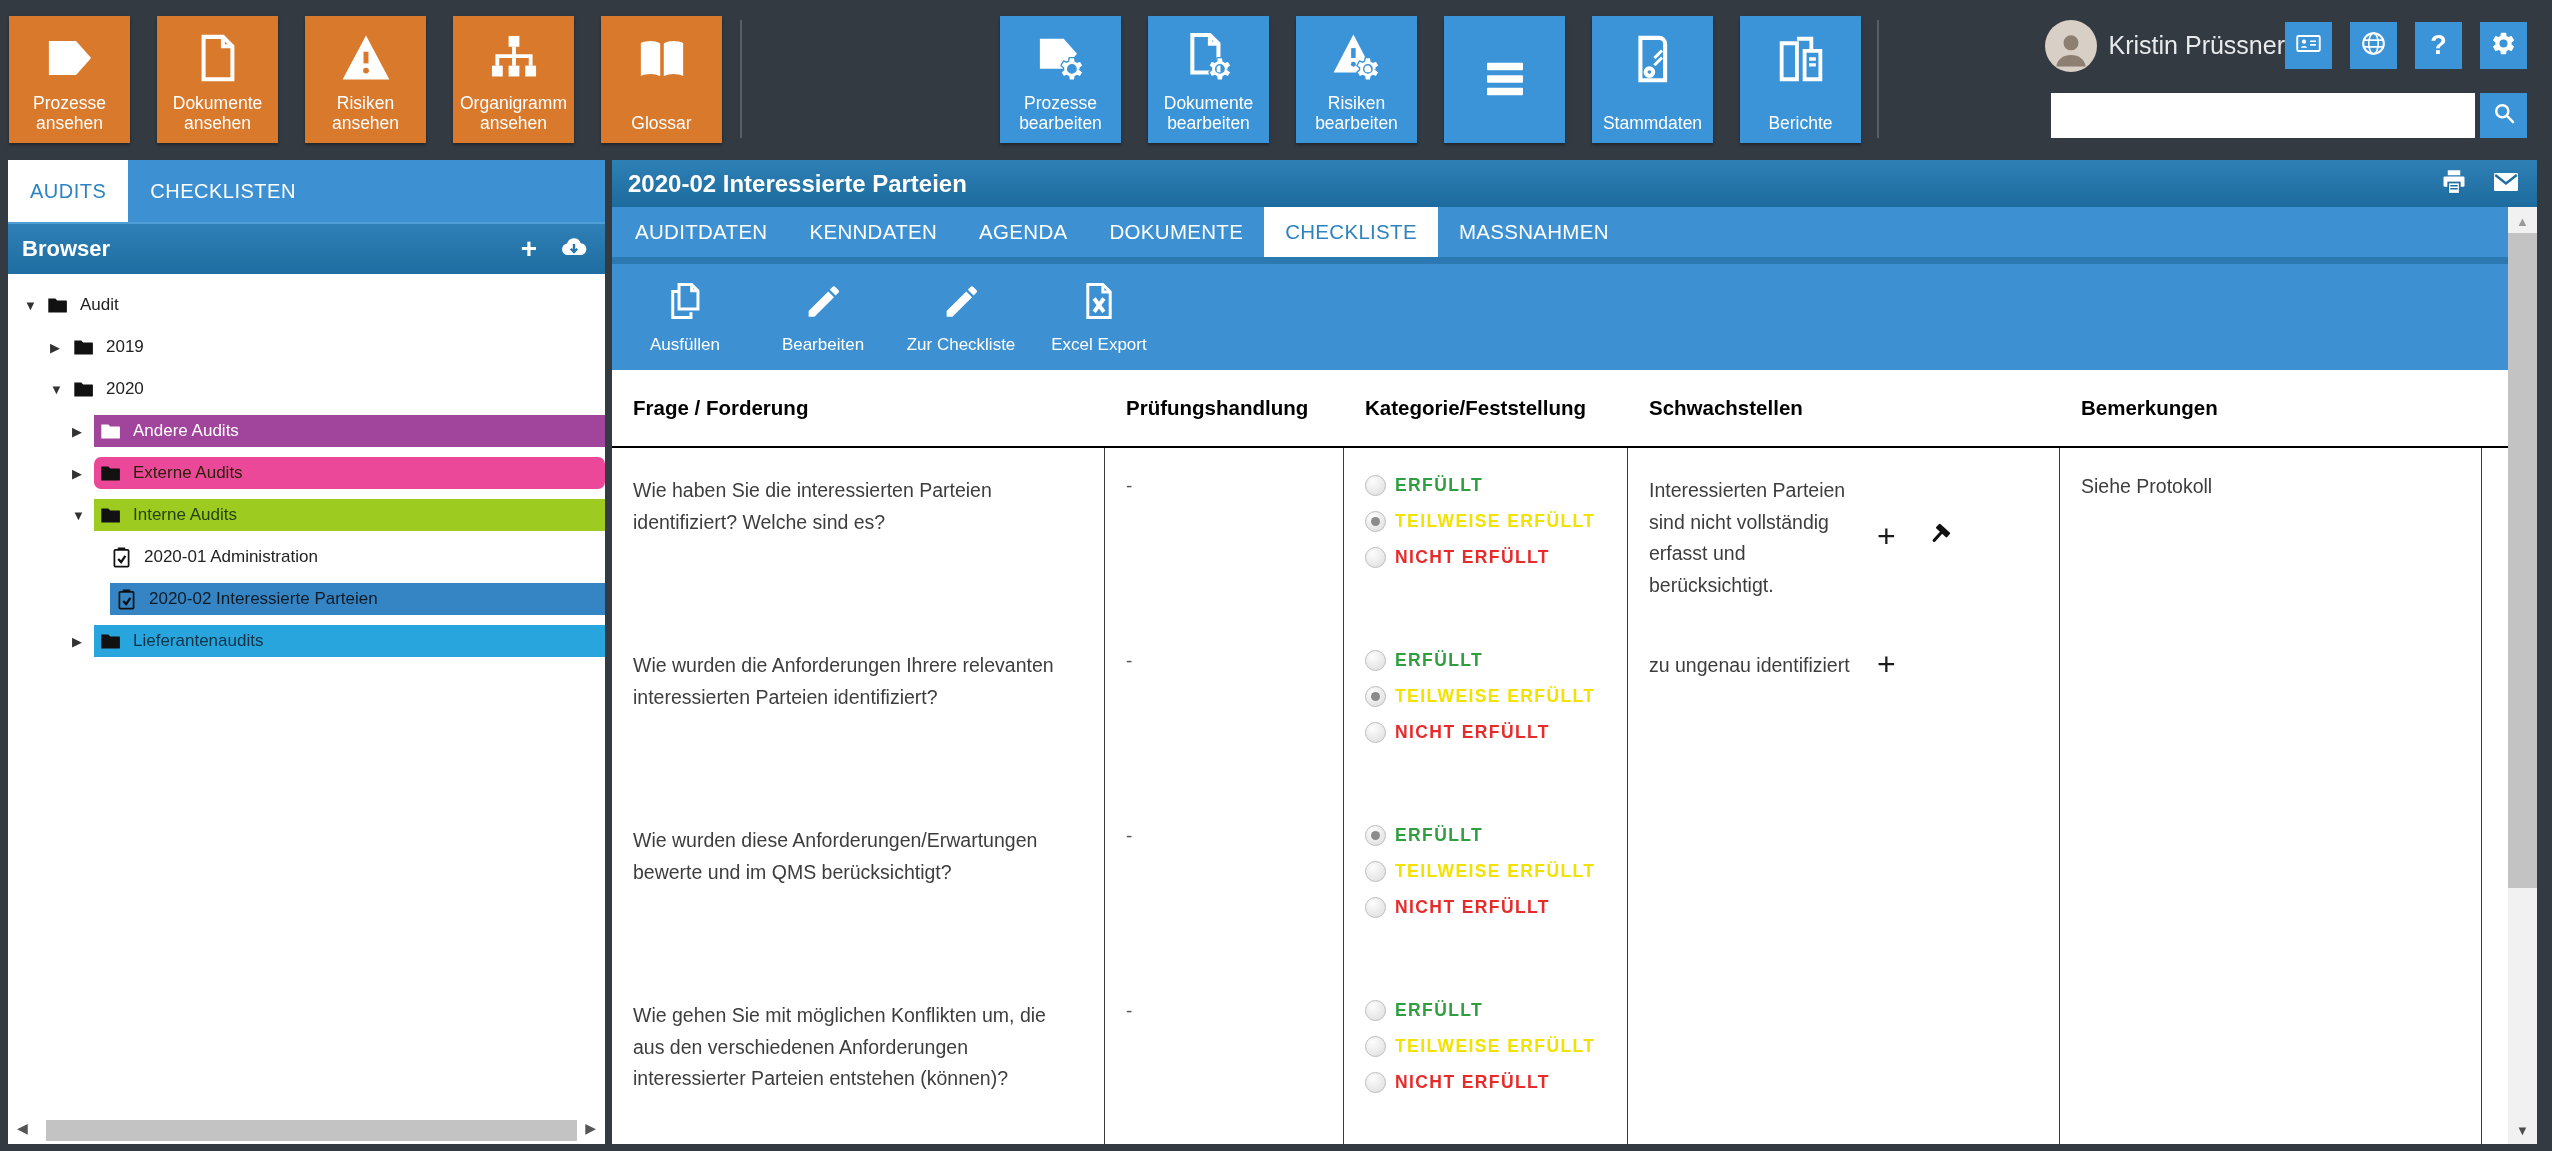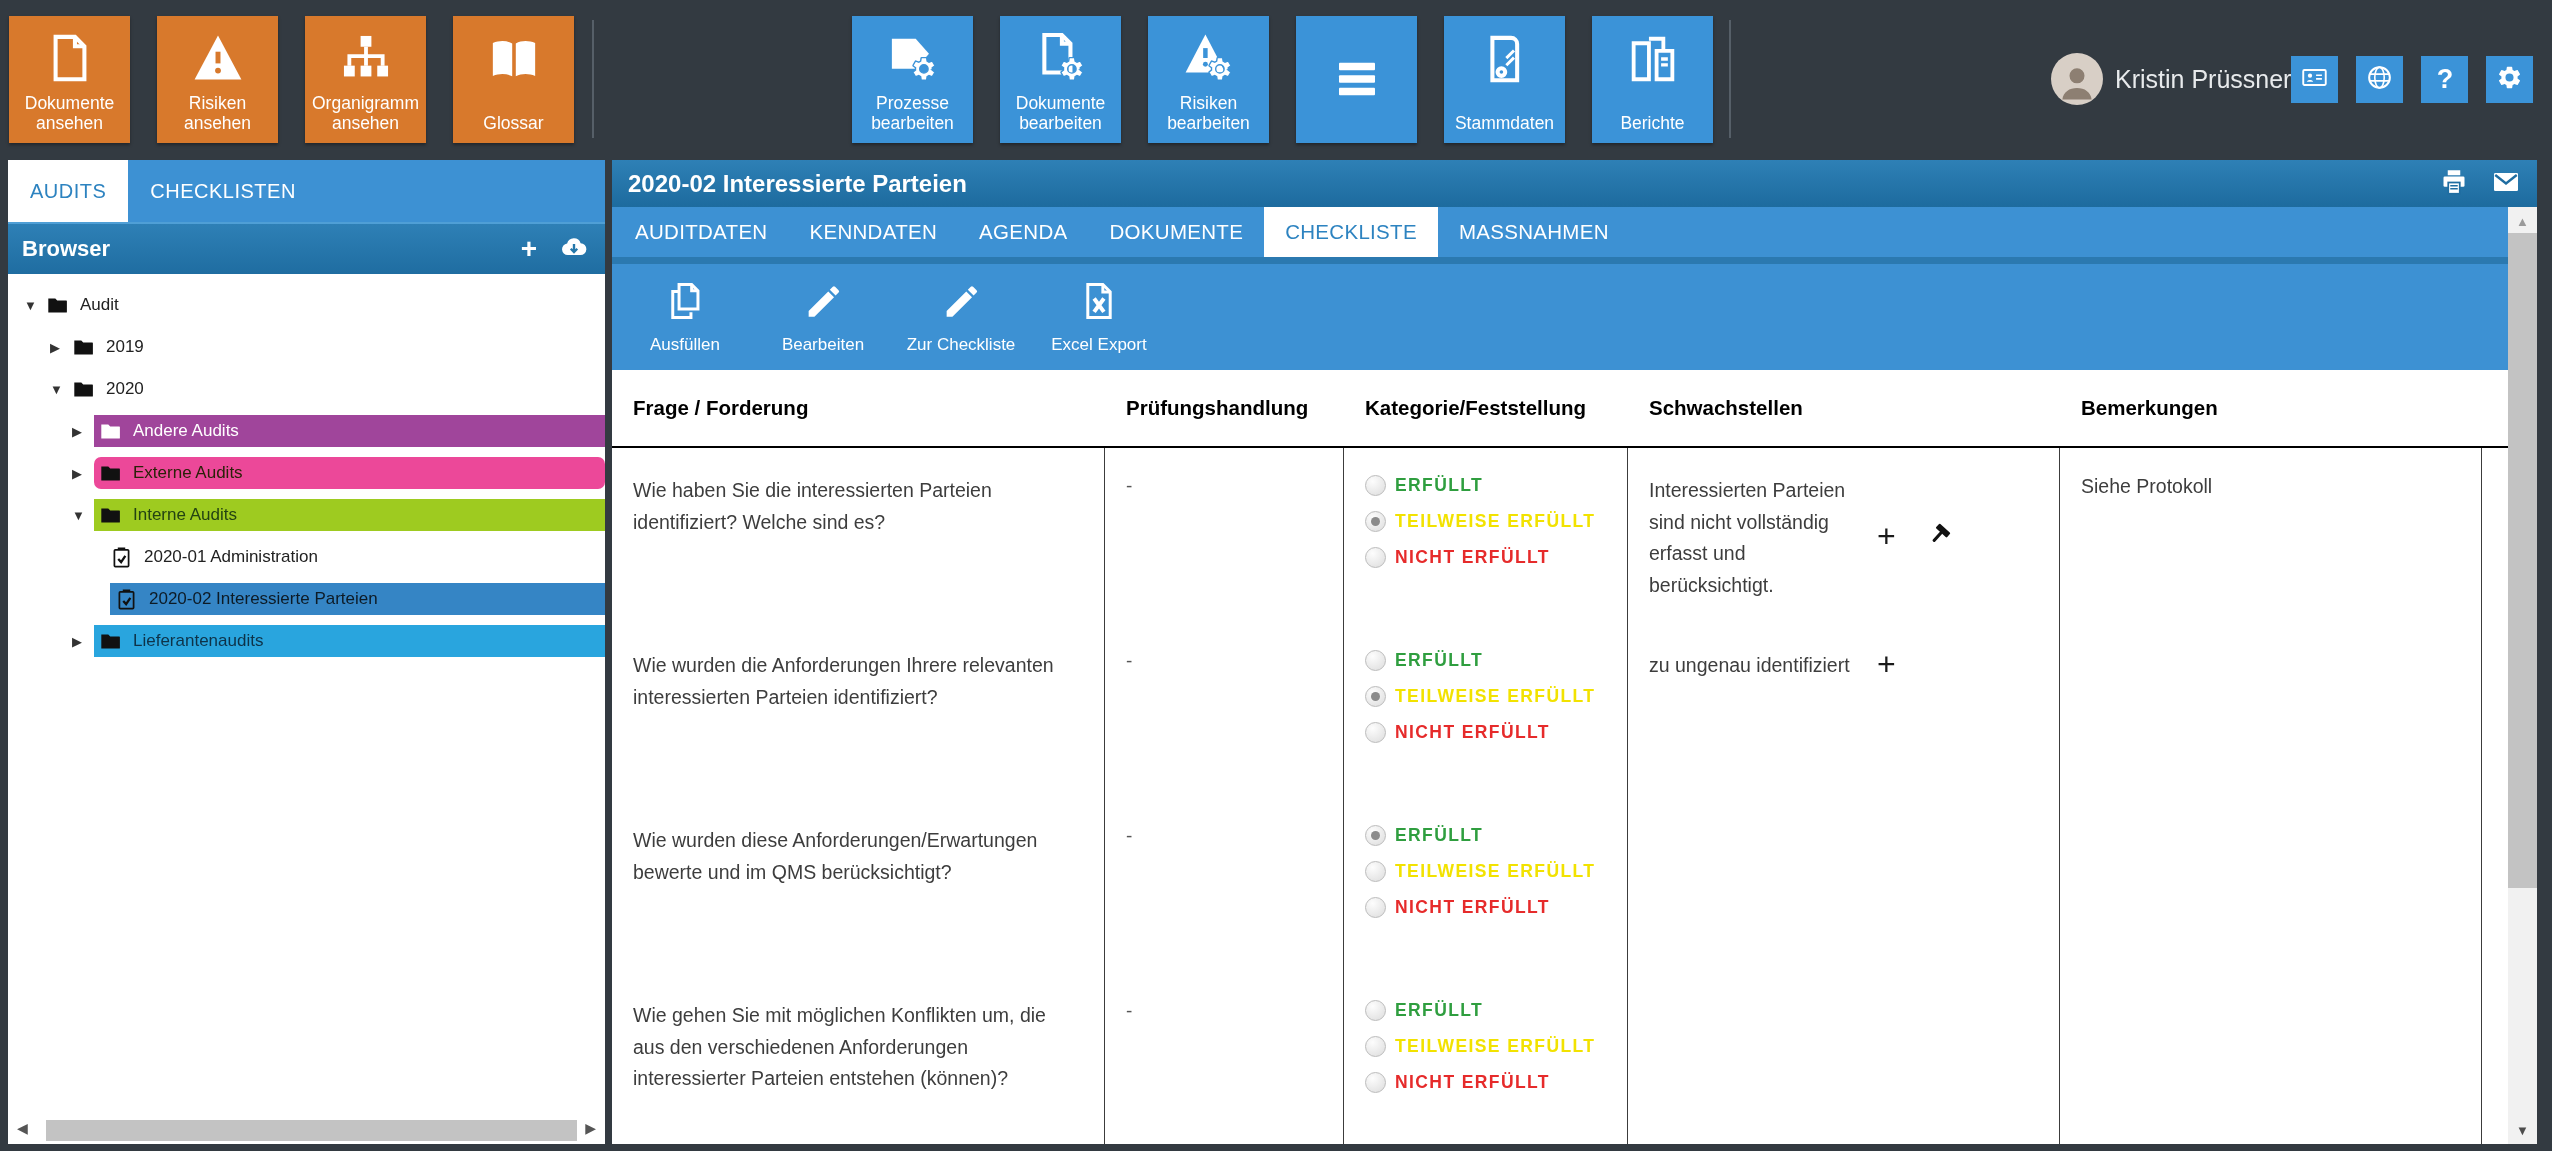--- a/index.html
+++ b/index.html
@@ -20,21 +20,21 @@
   }
   .nav-btn.orange{background:#d8792c;}
   .nav-btn.blue{background:#3b93d8;}
   .nav-icon{flex:1;display:flex;align-items:center;justify-content:center;padding-top:8px;}
   .nav-icon svg{width:54px;height:54px;color:#fff;}
   .nav-label{font-size:17.5px;line-height:1.15;text-align:center;padding:0 4px 9px;min-height:40px;display:flex;align-items:flex-end;justify-content:center;}
   .nav-btn.no-label .nav-icon{padding:0;}
   .vsep{width:2px;height:118px;background:#565f68;margin:0 16px;}
   .sep-left{margin-left:18px;}
 
-  .user-block{margin-left:auto;width:476px;display:flex;gap:22px;padding-right:25px;align-items:flex-end;}
+  .user-block{margin-left:auto;width:476px;display:flex;flex-direction:column;gap:22px;padding-right:25px;align-items:flex-end;}
   .user-row{display:flex;align-items:center;height:50px;}
   .avatar{width:52px;height:52px;border-radius:50%;background:#d8cfc6;overflow:hidden;flex-shrink:0;display:flex;align-items:flex-end;justify-content:center;}
   .avatar svg{width:44px;height:44px;color:#8d7f72;}
   .user-name{color:#e8eaec;font-size:25px;margin-left:12px;flex:1;white-space:nowrap;}
   .mini-btns{display:flex;gap:18px;}
   .mini-btn{width:47px;height:47px;background:#3b93d8;display:flex;align-items:center;justify-content:center;color:#fff;cursor:pointer;}
   .mini-btn svg{width:27px;height:27px;}
   .mini-btn .glyph{font-size:27px;font-weight:bold;}
   .search-row{display:flex;align-items:center;}
   .search-input{width:404px;height:45px;border:none;outline:none;background:#fff;margin-left:7px;padding:0 10px;font-size:20px;}
@@ -106,20 +106,28 @@
   .vs-spacer{flex:1;}
   .vs-down{color:#4d4d4d;font-size:13px;padding:0 0 6px;cursor:pointer;}
 </style>
 </head>
 <body>
 
 <div id="app">
 
   <div class="top-header">
     <div class="nav-group" id="nav-left">
+        <div class="nav-btn orange">
+          <span class="nav-icon">
+            <svg viewBox="0 0 24 24" aria-hidden="true">
+              <path fill="currentColor" d="M2.6 4.4h12.1l6.7 7.6-6.7 7.6H2.6z"></path>
+            </svg>
+          </span>
+          <span class="nav-label">Prozesse ansehen</span>
+        </div>
         <div class="nav-btn orange">
           <span class="nav-icon">
             <svg viewBox="0 0 24 24" aria-hidden="true">
               <g fill="none" stroke="currentColor" stroke-width="1.8">
                 <path d="M5.6 2.6h8.6l4.2 4.2v14.6H5.6z"></path>
                 <path d="M14.2 2.6v4.2h4.2"></path>
               </g>
             </svg>
           </span>
           <span class="nav-label">Dokumente ansehen</span>

